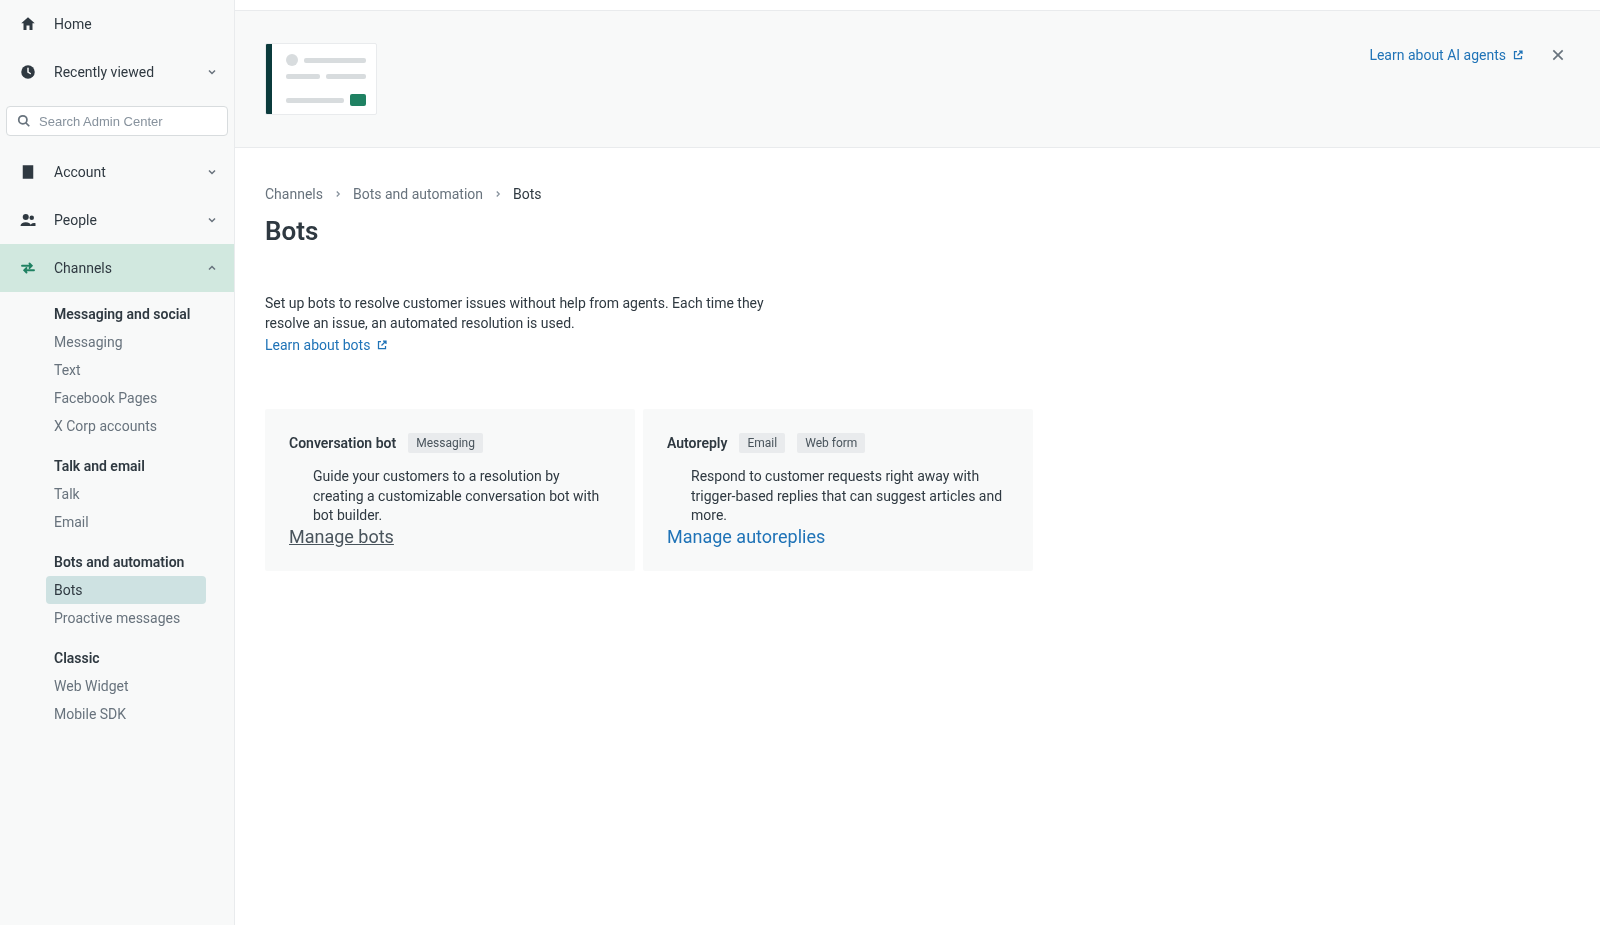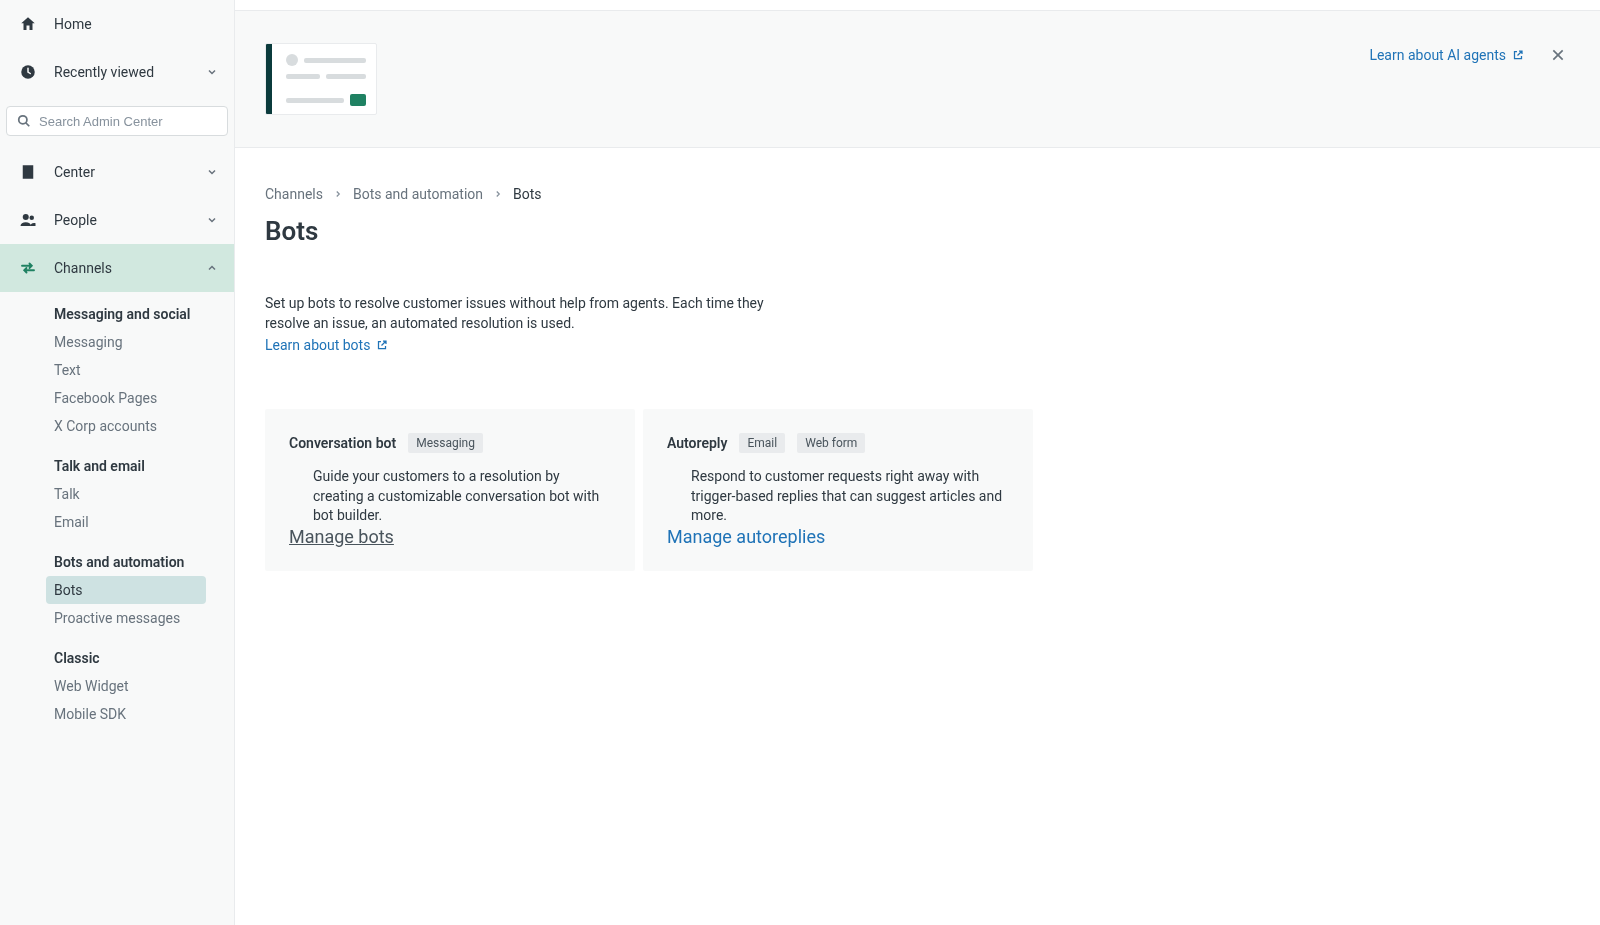--- a/index.html
+++ b/index.html
@@ -255,21 +255,21 @@
       <input type="text" placeholder="Search Admin Center" style="">
     </div>
   </div>
 
   <div class="nav-primary-item">
     <span class="icon">
       <svg width="18" height="18" viewBox="0 0 24 24" fill="currentColor">
           <path d="M5 3h14v18H5zM8 6h2v2H8zM14 6h2v2h-2zM8 10h2v2H8zM14 10h2v2h-2zM8 14h2v2H8zM14 14h2v2h-2zM10 18h4v3h-4z"></path>
         </svg>
     </span>
-    <span class="label">Center</span>
+    <span class="label">Account</span>
     <span class="chevron">
       <svg width="12" height="12" viewBox="0 0 24 24" fill="none" stroke="currentColor" stroke-width="3">
           <path d="M6 9l6 6 6-6"></path>
         </svg>
     </span>
   </div>
 
   <div class="nav-primary-item">
     <span class="icon">
       <svg width="18" height="18" viewBox="0 0 24 24" fill="currentColor">

